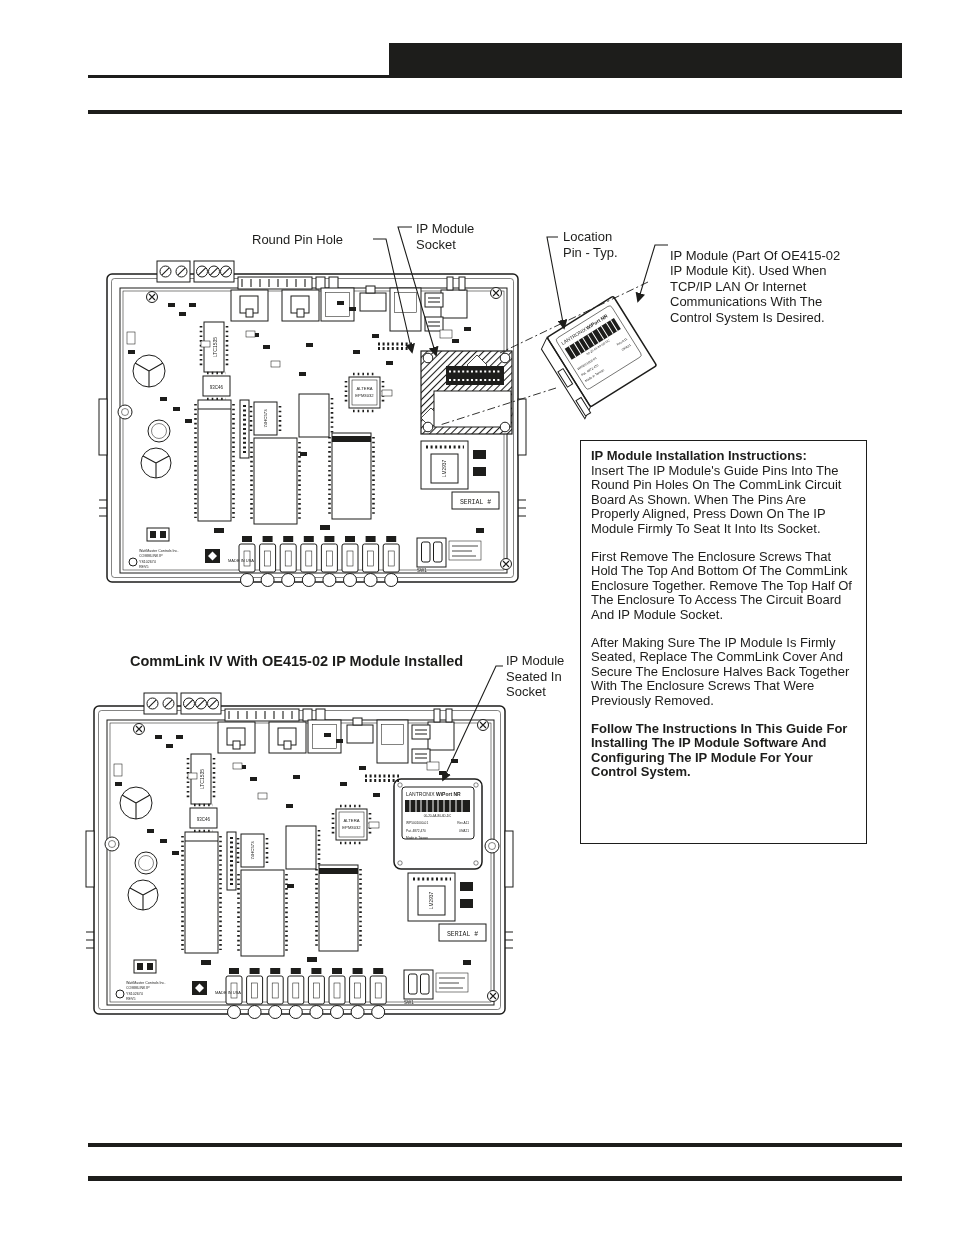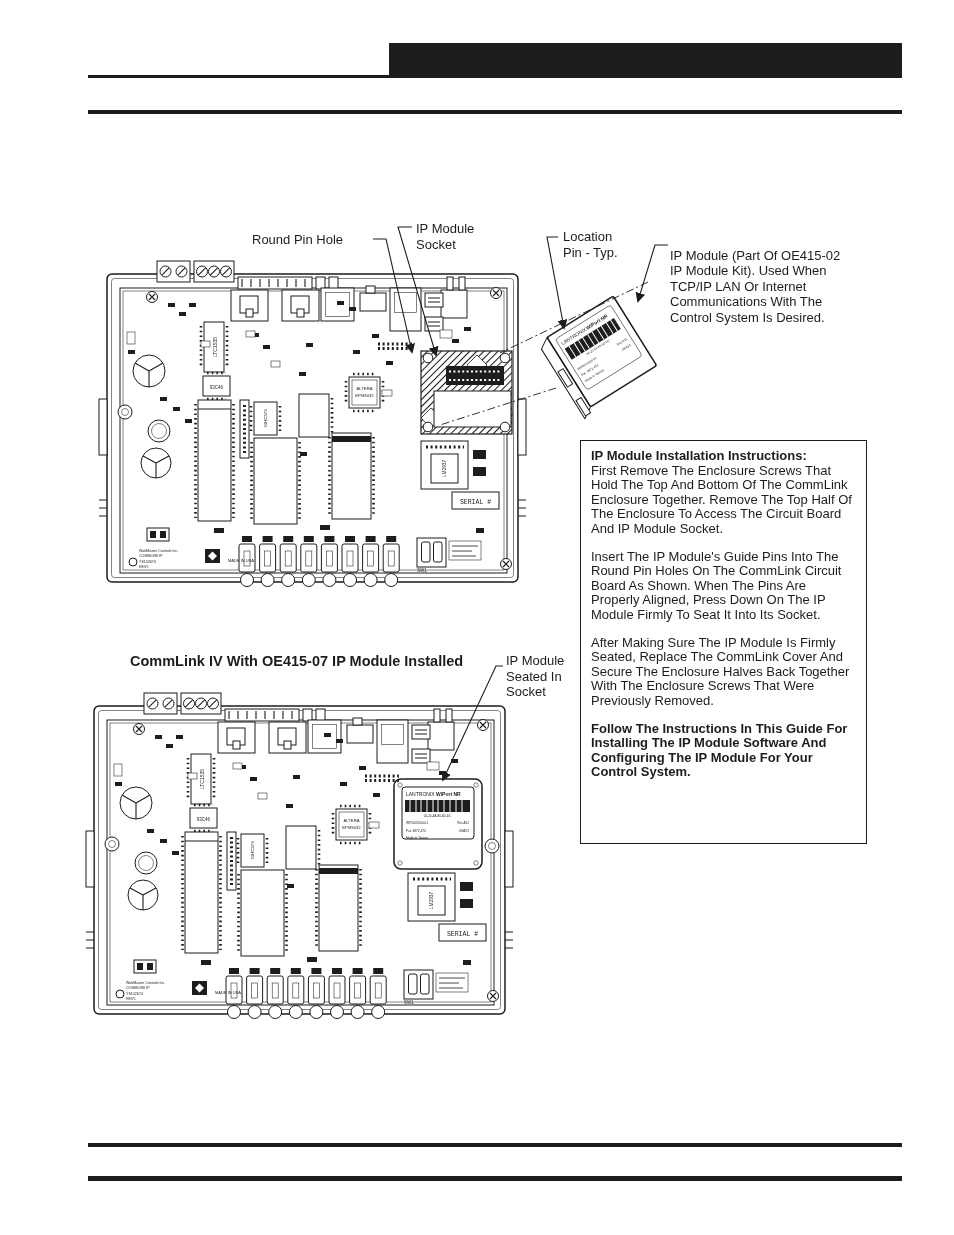--- a/index.html
+++ b/index.html
@@ -351,27 +351,27 @@
   <div class="callout" style="left:563px;top:229px;">Location
 Pin - Typ.</div>
   <div class="note" style="left:670px;top:248px;">IP Module (Part Of OE415-02
 IP Module Kit). Used When
 TCP/IP LAN Or Internet
 Communications With The
 Control System Is Desired.</div>
 
   <div class="instrBox">
     <p class="ttl">IP Module Installation Instructions:</p>
+    <p>Insert The IP Module's Guide Pins Into The Round Pin Holes On The CommLink Circuit Board As Shown. When The Pins Are Properly Aligned, Press Down On The IP Module Firmly To Seat It Into Its Socket.</p>
     <p>First Remove The Enclosure Screws That Hold The Top And Bottom Of The CommLink Enclosure Together. Remove The Top Half Of The Enclosure To Access The Circuit Board And IP Module Socket.</p>
-    <p>Insert The IP Module's Guide Pins Into The Round Pin Holes On The CommLink Circuit Board As Shown. When The Pins Are Properly Aligned, Press Down On The IP Module Firmly To Seat It Into Its Socket.</p>
     <p>After Making Sure The IP Module Is Firmly Seated, Replace The CommLink Cover And Secure The Enclosure Halves Back Together With The Enclosure Screws That Were Previously Removed.</p>
     <p>Follow The Instructions In This Guide For Installing The IP Module Software And Configuring The IP Module For Your Control System.</p>
   </div>
 
-  <div class="h1" style="left:130px;top:653px;">CommLink IV With OE415-07 IP Module Installed</div>
+  <div class="h1" style="left:130px;top:653px;">CommLink IV With OE415-02 IP Module Installed</div>
   <div class="callout" style="left:506px;top:653px;">IP Module
 Seated In
 Socket</div>
 
   <div class="rule" style="left:88px;top:1143px;width:814px;height:4px;"></div>
   <div class="rule" style="left:88px;top:1176px;width:814px;height:5px;"></div>
 
 </div>
 
 </body></html>

